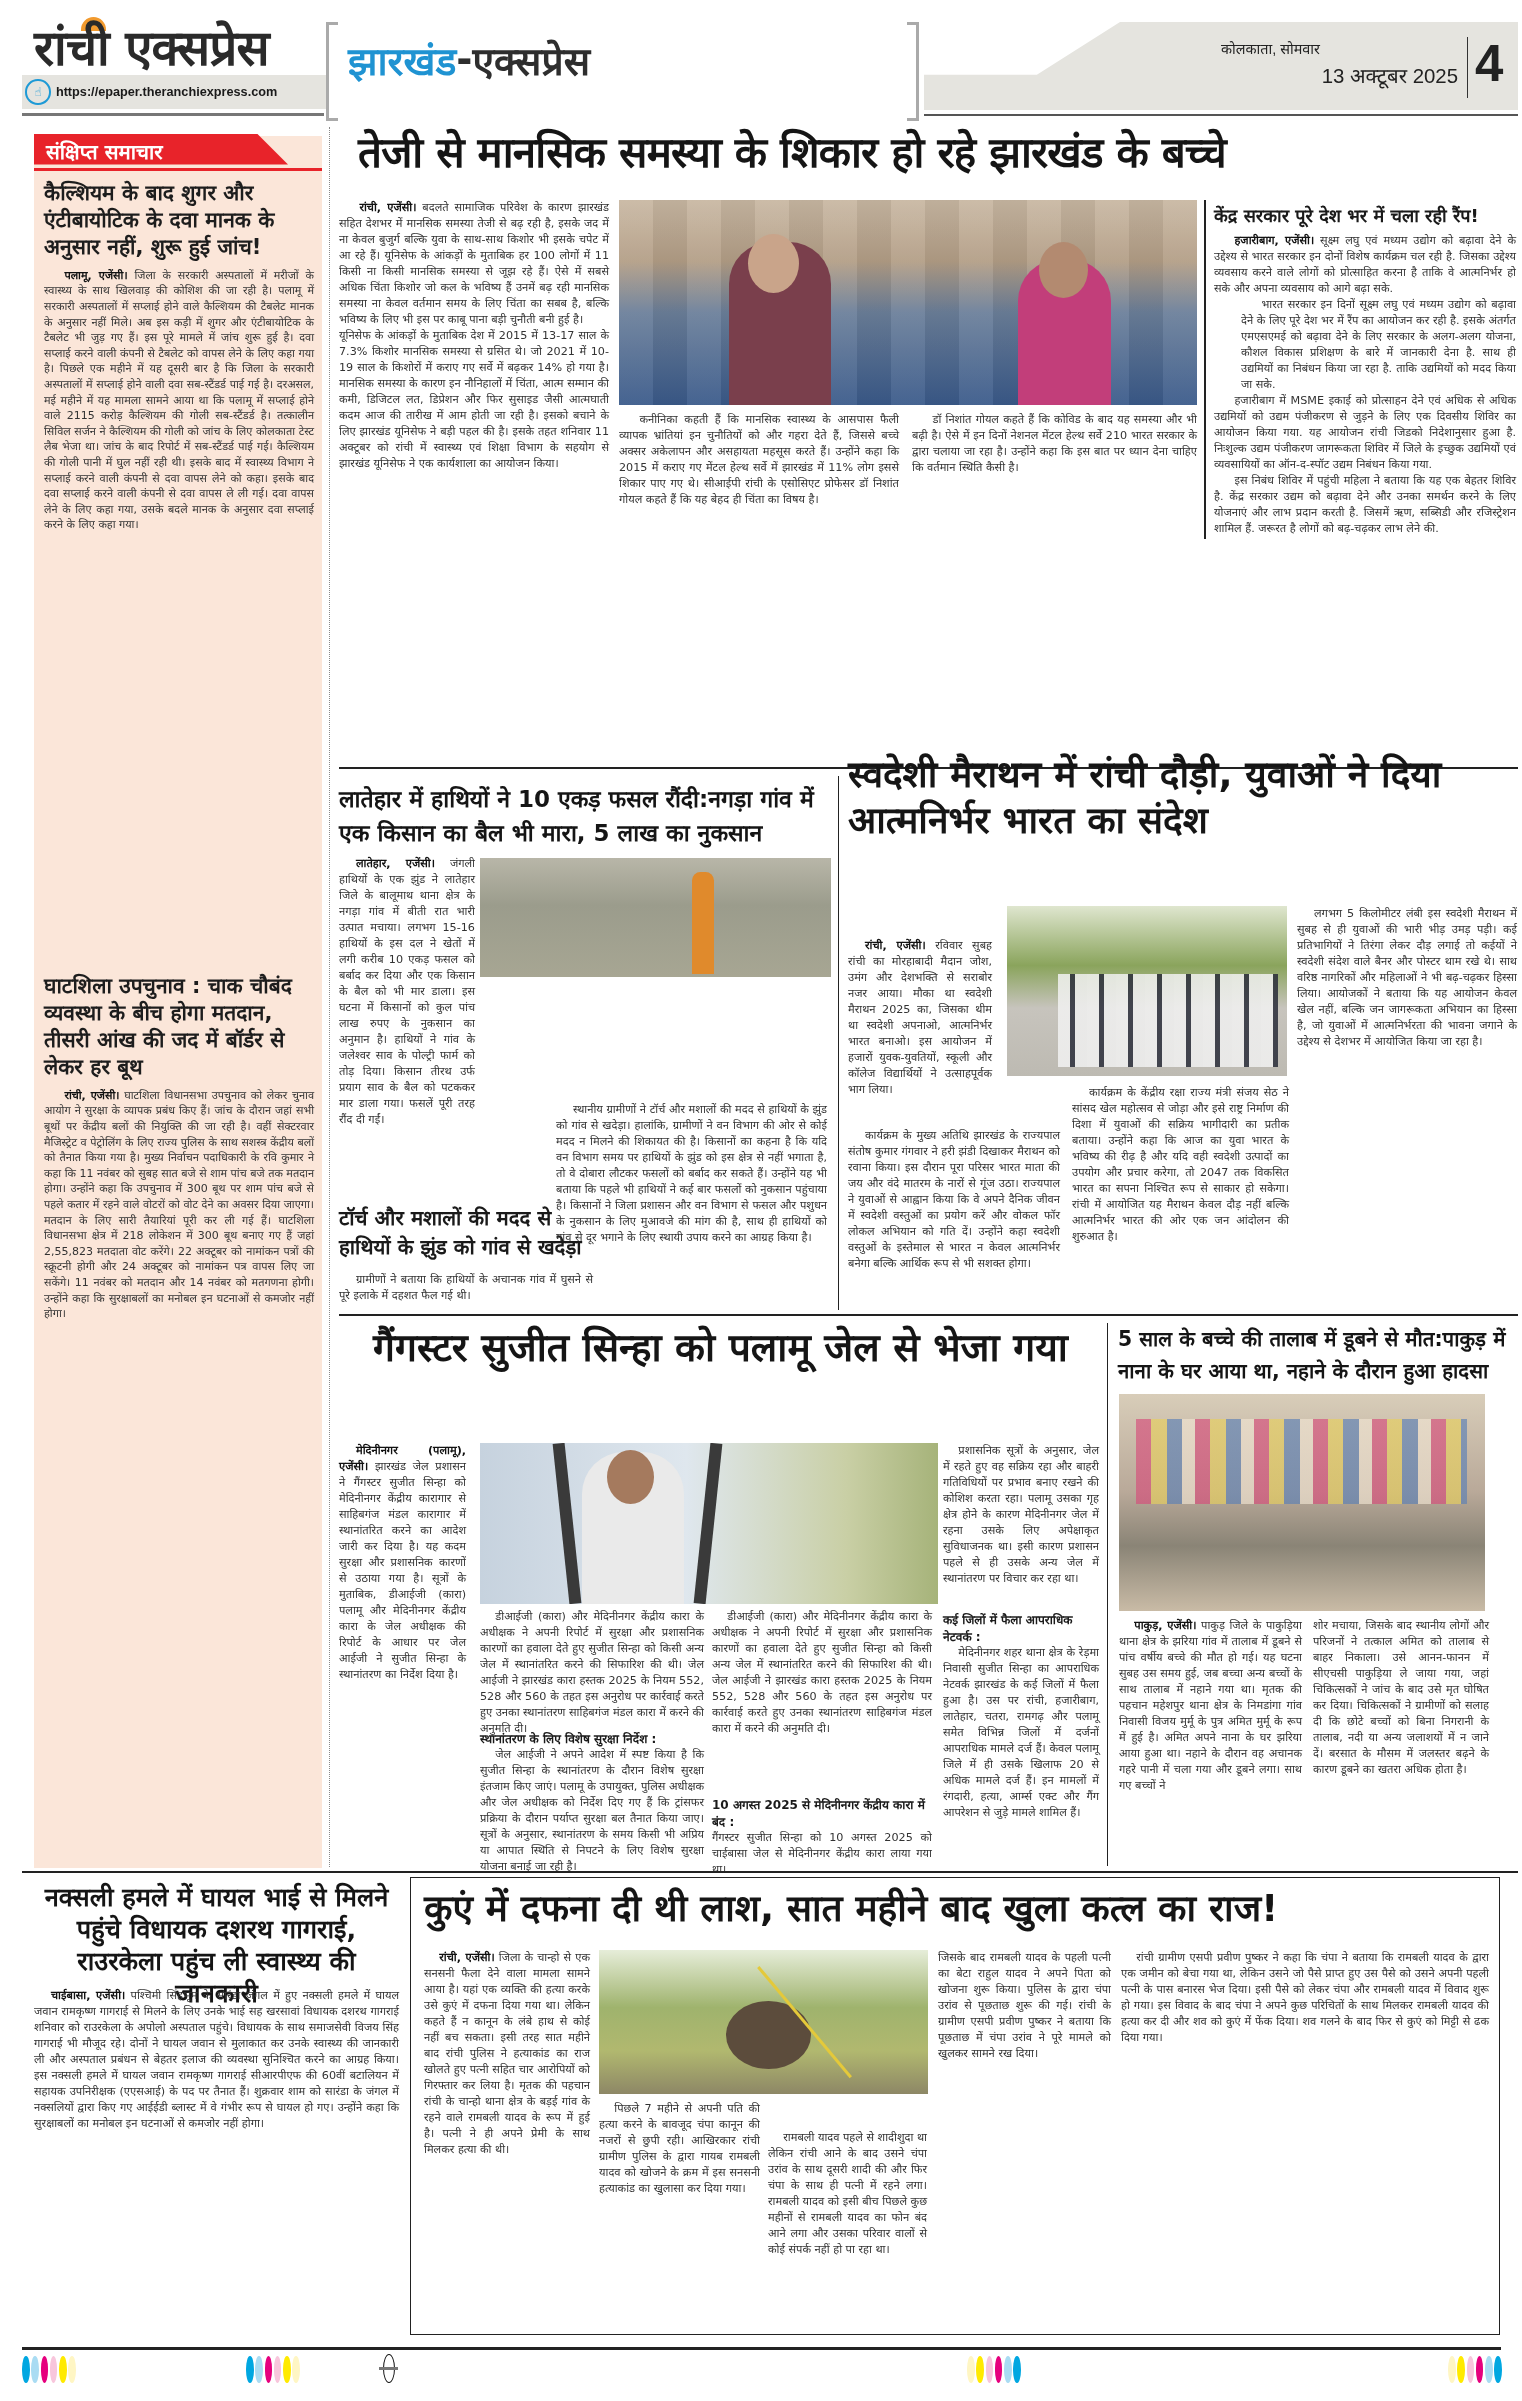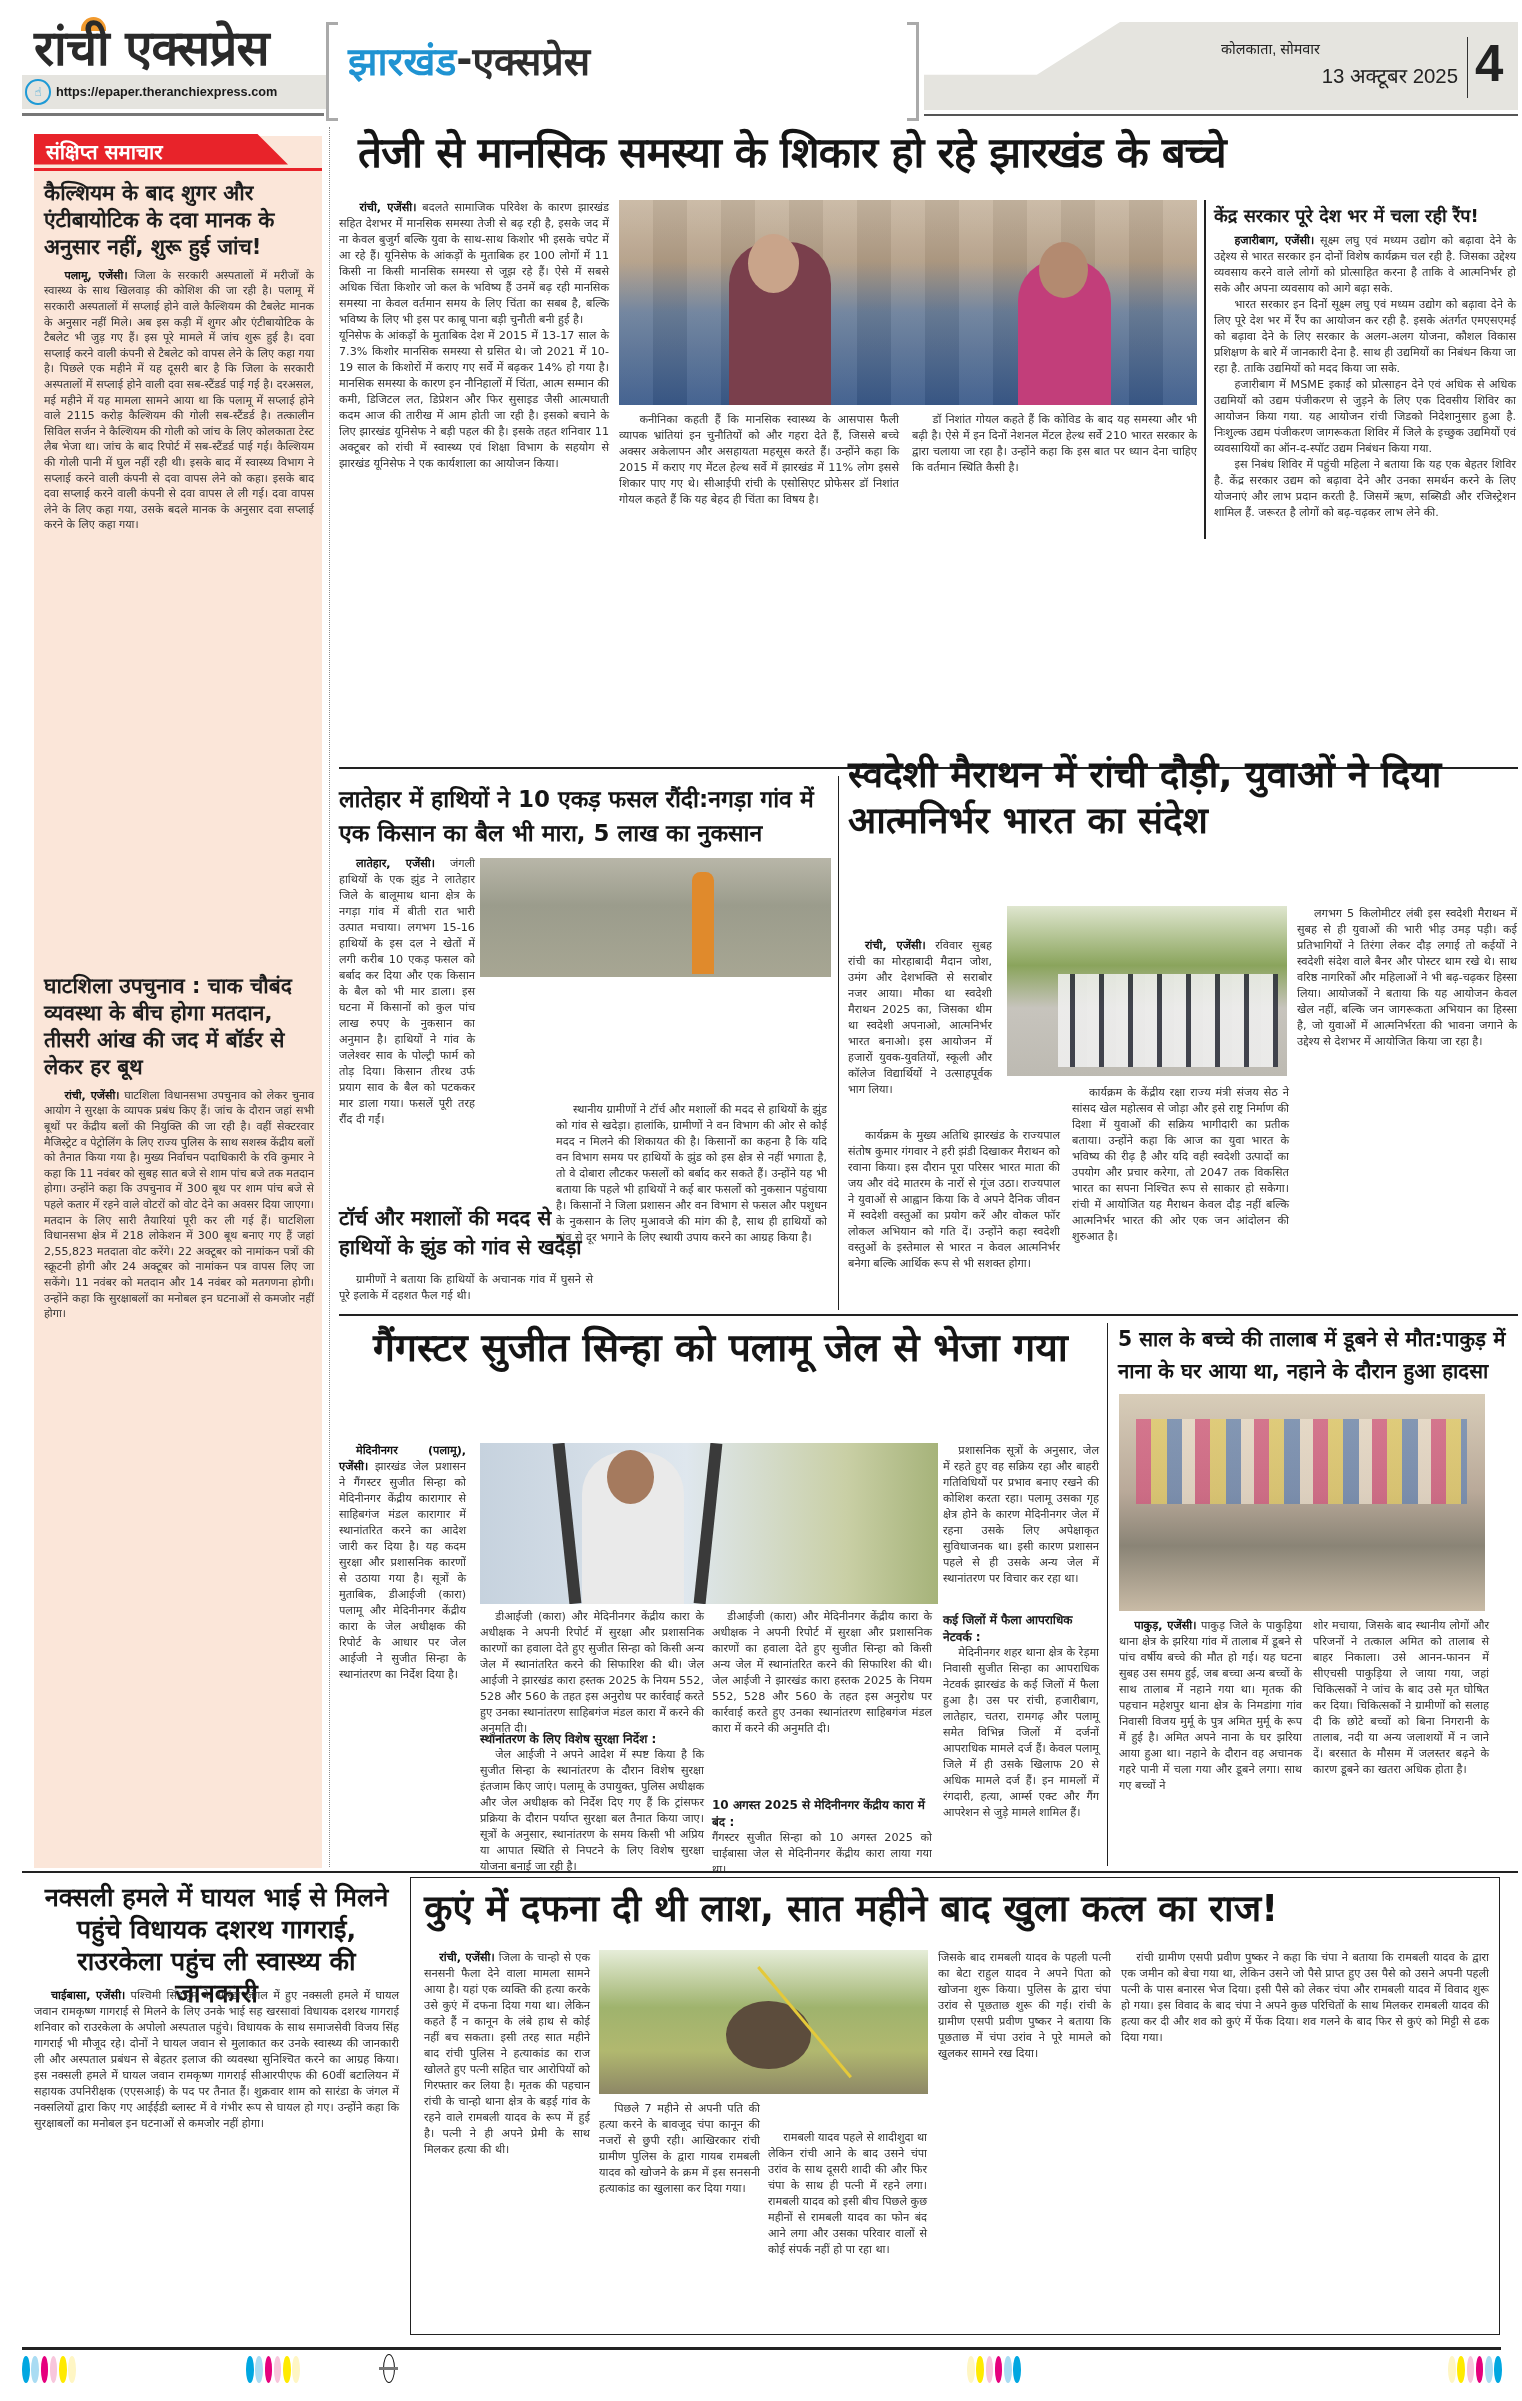--- a/index.html
+++ b/index.html
@@ -99,21 +99,21 @@
   <div style="position:absolute;left:420px;top:42px;width:49px;height:56px;background:#b38a70;border-radius:50%;"></div>
 </div>
 
 <div class="abs body" style="left:619px;top:412px;width:280px;text-indent:20.4px;">कनीनिका कहती हैं कि मानसिक स्वास्थ्य के आसपास फैली व्यापक भ्रांतियां इन चुनौतियों को और गहरा देते हैं, जिससे बच्चे अक्सर अकेलापन और असहायता महसूस करते हैं। उन्होंने कहा कि 2015 में कराए गए मेंटल हेल्थ सर्वे में झारखंड में 11% लोग इससे शिकार पाए गए थे। सीआईपी रांची के एसोसिएट प्रोफेसर डॉ निशांत गोयल कहते हैं कि यह बेहद ही चिंता का विषय है।</div>
 <div class="abs body" style="left:912px;top:412px;width:285px;text-indent:20.4px;">डॉ निशांत गोयल कहते हैं कि कोविड के बाद यह समस्या और भी बढ़ी है। ऐसे में इन दिनों नेशनल मेंटल हेल्थ सर्वे 210 भारत सरकार के द्वारा चलाया जा रहा है। उन्होंने कहा कि इस बात पर ध्यान देना चाहिए कि वर्तमान स्थिति कैसी है।</div>
 
 <div class="abs colrule" style="left:1204px;top:200px;height:339px;"></div>
 <div class="abs" style="left:1214px;top:204px;width:302px;">
   <div class="subhead" style="font-size:18px;line-height:24px;">केंद्र सरकार पूरे देश भर में चला रही रैंप!</div>
   <div class="body" style="margin-top:5.1px;text-indent:20.4px;"><b>हजारीबाग, एजेंसी।</b> <span>सूक्ष्म लघु एवं मध्यम उद्योग को बढ़ावा देने के उद्देश्य से भारत सरकार इन दोनों विशेष कार्यक्रम चल रही है. जिसका उद्देश्य व्यवसाय करने वाले लोगों को प्रोत्साहित करना है ताकि वे आत्मनिर्भर हो सके और अपना व्यवसाय को आगे बढ़ा सके.</span></div>
-  <div class="body" style="text-indent:20.4px;">भारत सरकार इन दिनों सूक्ष्म लघु एवं मध्यम उद्योग को बढ़ावा देने के लिए पूरे देश भर में रैंप का आयोजन कर रही है. इसके अंतर्गत एमएसएमई को बढ़ावा देने के लिए सरकार के अलग-अलग योजना, कौशल विकास प्रशिक्षण के बारे में जानकारी देना है. साथ ही उद्यमियों का निबंधन किया जा रहा है. ताकि उद्यमियों को मदद किया जा सके.</div>
+  <div class="body" style="text-indent:20.4px;margin-left:27px;">भारत सरकार इन दिनों सूक्ष्म लघु एवं मध्यम उद्योग को बढ़ावा देने के लिए पूरे देश भर में रैंप का आयोजन कर रही है. इसके अंतर्गत एमएसएमई को बढ़ावा देने के लिए सरकार के अलग-अलग योजना, कौशल विकास प्रशिक्षण के बारे में जानकारी देना है. साथ ही उद्यमियों का निबंधन किया जा रहा है. ताकि उद्यमियों को मदद किया जा सके.</div>
   <div class="body" style="text-indent:20.4px;">हजारीबाग में MSME इकाई को प्रोत्साहन देने एवं अधिक से अधिक उद्यमियों को उद्यम पंजीकरण से जुड़ने के लिए एक दिवसीय शिविर का आयोजन किया गया. यह आयोजन रांची जिडको निदेशानुसार हुआ है. निःशुल्क उद्यम पंजीकरण जागरूकता शिविर में जिले के इच्छुक उद्यमियों एवं व्यवसायियों का ऑन-द-स्पॉट उद्यम निबंधन किया गया.</div>
   <div class="body" style="text-indent:20.4px;">इस निबंध शिविर में पहुंची महिला ने बताया कि यह एक बेहतर शिविर है. केंद्र सरकार उद्यम को बढ़ावा देने और उनका समर्थन करने के लिए योजनाएं और लाभ प्रदान करती है. जिसमें ऋण, सब्सिडी और रजिस्ट्रेशन शामिल हैं. जरूरत है लोगों को बढ़-चढ़कर लाभ लेने की.</div>
 </div>
 
 <div class="abs hr" style="left:339px;top:767px;width:1179px;"></div>
 
 <div class="abs headline" style="left:339px;top:782px;width:492px;font-size:23px;line-height:34px;font-weight:bold;">लातेहार में हाथियों ने 10 एकड़ फसल रौंदी:नगड़ा गांव में एक किसान का बैल भी मारा, 5 लाख का नुकसान</div>
 <div class="abs body" style="left:339px;top:856px;width:136px;text-indent:17px;"><b>लातेहार, एजेंसी।</b> <span>जंगली हाथियों के एक झुंड ने लातेहार जिले के बालूमाथ थाना क्षेत्र के नगड़ा गांव में बीती रात भारी उत्पात मचाया। लगभग 15-16 हाथियों के इस दल ने खेतों में लगी करीब 10 एकड़ फसल को बर्बाद कर दिया और एक किसान के बैल को भी मार डाला। इस घटना में किसानों को कुल पांच लाख रुपए के नुकसान का अनुमान है। हाथियों ने गांव के जलेश्वर साव के पोल्ट्री फार्म को तोड़ दिया। किसान तीरथ उर्फ प्रयाग साव के बैल को पटककर मार डाला गया। फसलें पूरी तरह रौंद दी गईं।</span></div>
 <div class="abs photo" style="left:480px;top:858px;width:351px;height:119px;background:linear-gradient(180deg,#b8b6a8 0%,#9b9c8c 40%,#a7a693 100%);">
   <div style="position:absolute;left:212px;top:13.6px;width:22px;height:102px;background:#e08a2c;border-radius:8.5px 8.5px 0 0;"></div>

